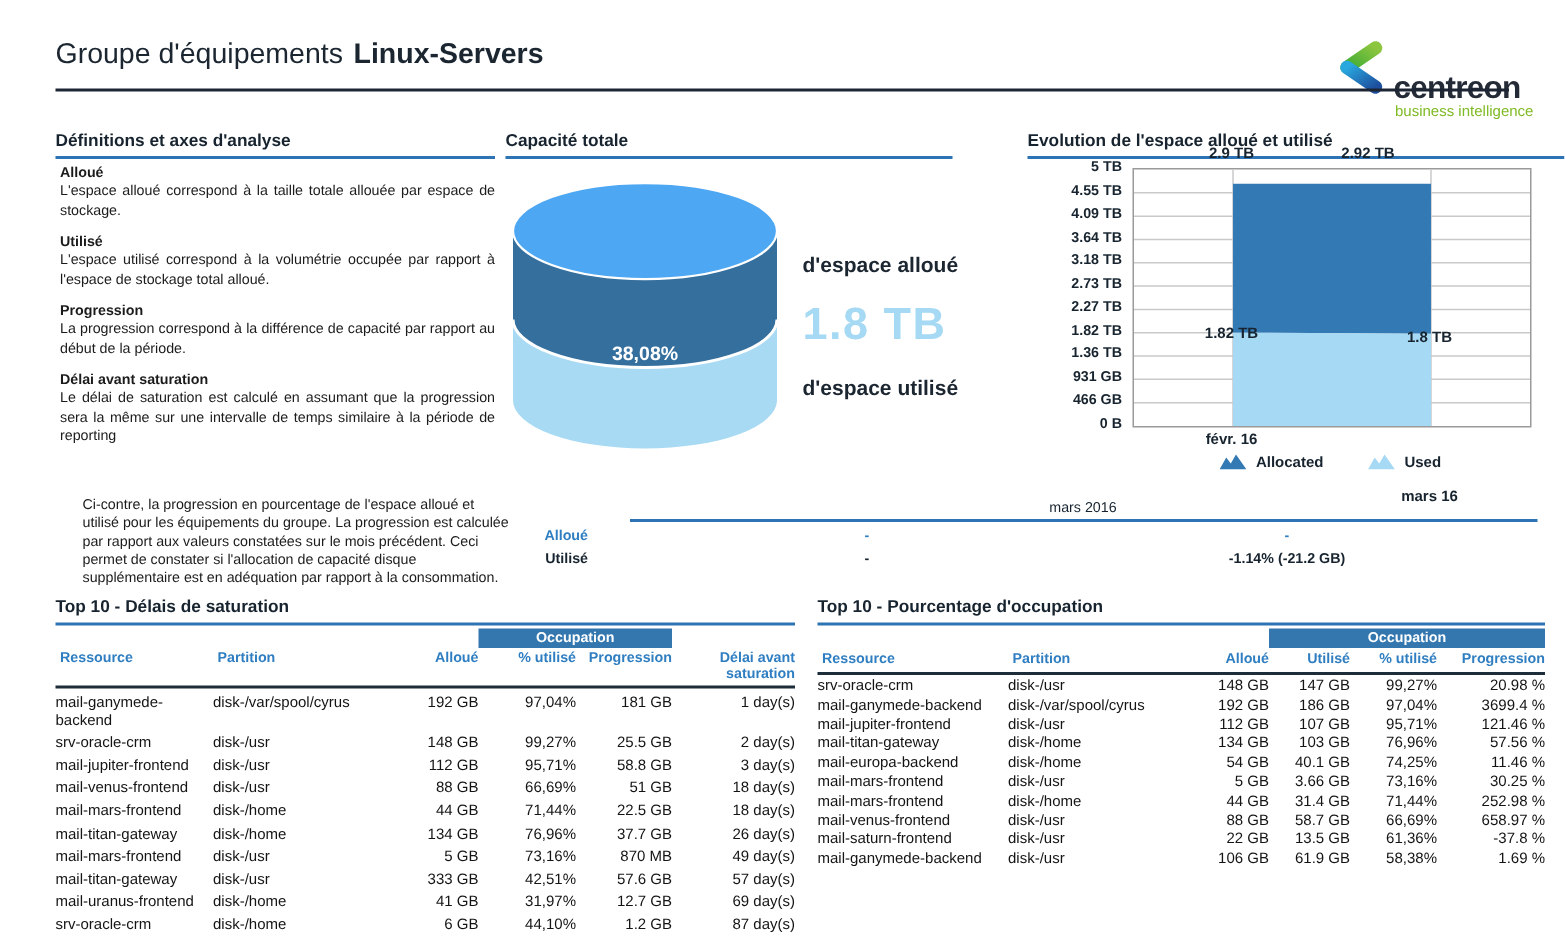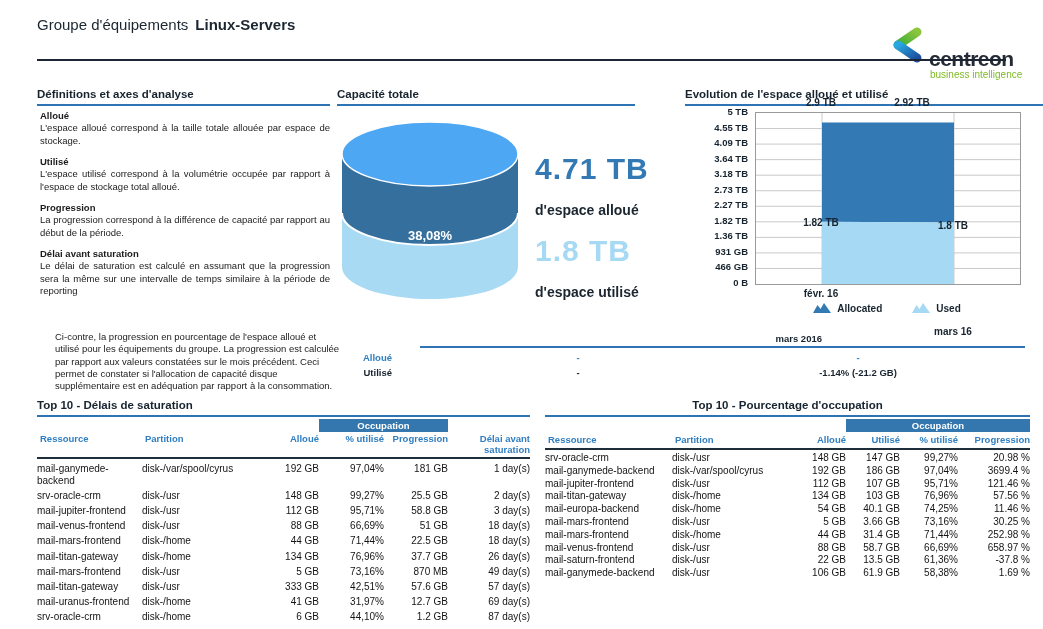--- a/index.html
+++ b/index.html
@@ -1,33 +1,33 @@
 <!DOCTYPE html>
 <html><head>
 <meta charset="utf-8">
 <style>
   html,body{margin:0;padding:0;background:#fff;}
   .page{position:relative;width:1043px;height:629px;background:#fff;overflow:hidden;
         font-family:"Liberation Sans",sans-serif;color:#141414;}
   
-  .page-title{position:absolute;left:37px;top:16px;font-size:15px;color:#1b2631;}
+  .page-title{position:absolute;left:37px;top:26px;font-size:19px;color:#1b2631;}
   .page-title b{margin-left:7px;font-weight:bold;}
   .header-rule{position:absolute;left:37px;top:59px;width:969px;height:2px;background:#1d2433;}
   .logo{position:absolute;left:884px;top:14px;display:flex;align-items:center;gap:5px;}
   .logo-texts{display:flex;flex-direction:column;line-height:1;margin-top:34px;}
   .logo-name{font-size:21px;font-weight:bold;color:#242b36;letter-spacing:-0.5px;}
   .logo-tag{font-size:10px;color:#7fba24;margin-top:1px;padding-left:1px;}
   
   .sec-title{position:absolute;font-size:11.5px;font-weight:bold;color:#17242f;
              border-bottom:2px solid #2e74b5;padding-bottom:4px;}
   #sec-defs{left:37px;top:88px;width:293px;}
   #sec-cap{left:337px;top:88px;width:298px;}
   #sec-evo{left:685px;top:88px;width:372px;}
   #sec-sat{left:37px;top:399px;width:493px;}
-  #sec-occ{left:545px;top:399px;width:485px;text-align:center;}
+  #sec-occ{left:545px;top:399px;width:485px;}
   
   .defs-body{position:absolute;left:40px;top:110px;width:290px;font-size:9.5px;line-height:1.3;
              text-align:justify;color:#1b1b1b;}
   .def-term{font-weight:bold;margin-top:9px;}
   .def-term:first-child{margin-top:0;}
   
   .cylinder{position:absolute;left:340px;top:118px;}
   .cap-text{position:absolute;left:535px;top:152px;}
   .cap-alloc-val{font-size:30px;font-weight:bold;color:#3379b4;letter-spacing:1px;}
   .cap-used-val{font-size:30px;font-weight:bold;color:#a6d9f3;letter-spacing:1px;margin-top:16px;}
@@ -37,22 +37,22 @@
   .evo-svg{position:absolute;left:0;top:0;}
   .y-tick{position:absolute;width:95px;text-align:right;font-size:9.5px;font-weight:bold;color:#17242f;}
   .evo-lbl{position:absolute;width:100px;text-align:center;font-size:10px;font-weight:bold;color:#17242f;}
   #evo-top1{left:771px;top:97px;}   #evo-top2{left:862px;top:97px;}
   #evo-mid1{left:771px;top:217px;}  #evo-mid2{left:903px;top:220px;}
   #evo-x1{left:771px;top:288px;}    #evo-x2{left:903px;top:288px;margin-top:38px;}
   .evo-legend{position:absolute;left:755px;top:301px;width:264px;display:flex;justify-content:center;gap:30px;}
   .legend-item{display:flex;align-items:center;gap:6px;font-size:10px;font-weight:bold;color:#17242f;}
   
   .prog-text{position:absolute;left:55px;top:331px;width:285px;font-size:9.5px;line-height:1.3;color:#1b1b1b;}
-  .prog-period{position:absolute;left:622px;top:333px;width:200px;text-align:right;
-               font-size:9.5px;font-weight:bold;color:#17242f;}
+  .prog-period{position:absolute;left:622px;top:333px;width:200px;text-align:center;
+               font-size:9.5px;font-weight:normal;color:#17242f;}
   .prog-line{position:absolute;left:420px;top:346px;width:605px;height:2px;background:#2e74b5;}
   .prog-label{position:absolute;left:300px;width:92px;text-align:right;font-size:9.5px;font-weight:bold;}
   .prog-val1{position:absolute;left:528px;width:100px;text-align:center;font-size:9.5px;font-weight:bold;}
   .prog-val2{position:absolute;left:758px;width:200px;text-align:center;font-size:9.5px;font-weight:bold;}
   .row-a{top:352px;color:#2f7ec1;}
   .row-u{top:367px;color:#17242f;}
   
   .occ-band{position:absolute;height:13px;background:#3377ae;color:#fff;font-size:9.5px;font-weight:bold;
             text-align:center;line-height:13px;}
   #band-sat{left:319px;top:419px;width:129px;}
@@ -122,21 +122,20 @@
   <div class="cylinder">
     <svg width="180" height="184" viewBox="0 0 180 184">
       <path d="M2,95 L2,149 A88,32 0 0 0 178,149 L178,95 A88,32 0 0 1 2,95 Z" fill="#a8daf3"></path>
       <path d="M2,36 L2,95 A88,32 0 0 0 178,95 L178,36 A88,32 0 0 1 2,36 Z" fill="#356f9d"></path>
       <path d="M2,95 A88,32 0 0 0 178,95" fill="none" stroke="#ffffff" stroke-width="2"></path>
       <ellipse cx="90" cy="36" rx="88" ry="32" fill="#4da7f2" stroke="#ffffff" stroke-width="1.5"></ellipse>
       <text x="90" y="122" text-anchor="middle" fill="#ffffff" font-size="13" font-weight="bold">38,08%</text>
     </svg>
   </div>
   <div class="cap-text">
-    <div class="cap-alloc-val">4.71 TB</div>
     <div class="cap-caption">d'espace alloué</div>
     <div class="cap-used-val">1.8 TB</div>
     <div class="cap-caption">d'espace utilisé</div>
   </div>
 
   <div id="evo-yticks">
       <div class="y-tick" style="left: 653px; top: 106px;">5 TB</div>
       <div class="y-tick" style="left: 653px; top: 121.545px;">4.55 TB</div>
       <div class="y-tick" style="left: 653px; top: 137.091px;">4.09 TB</div>
       <div class="y-tick" style="left: 653px; top: 152.636px;">3.64 TB</div>

